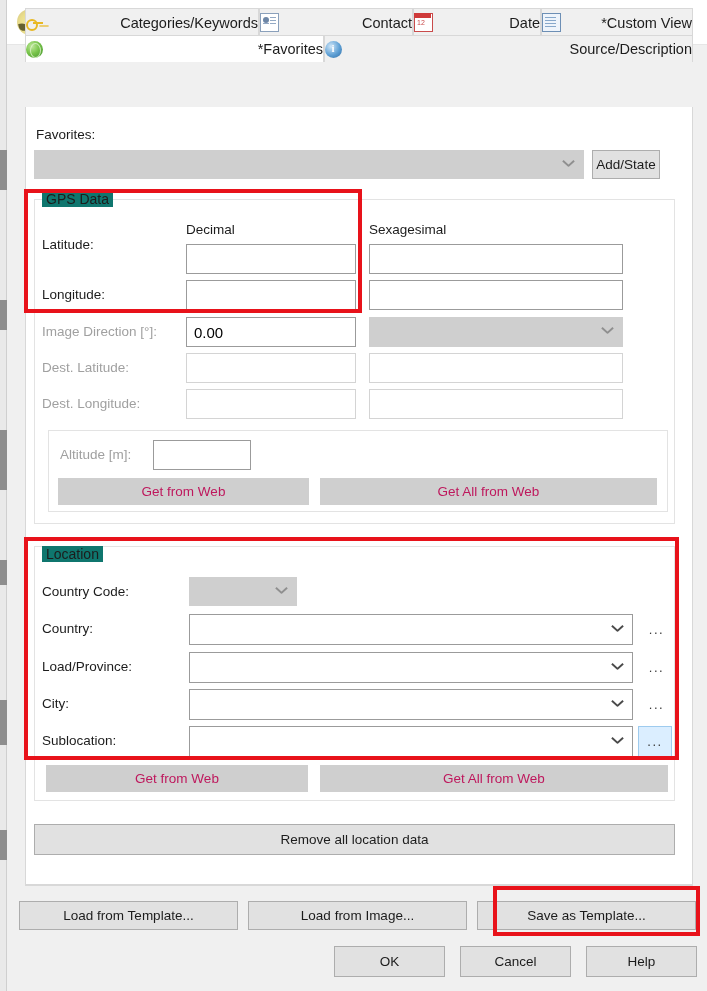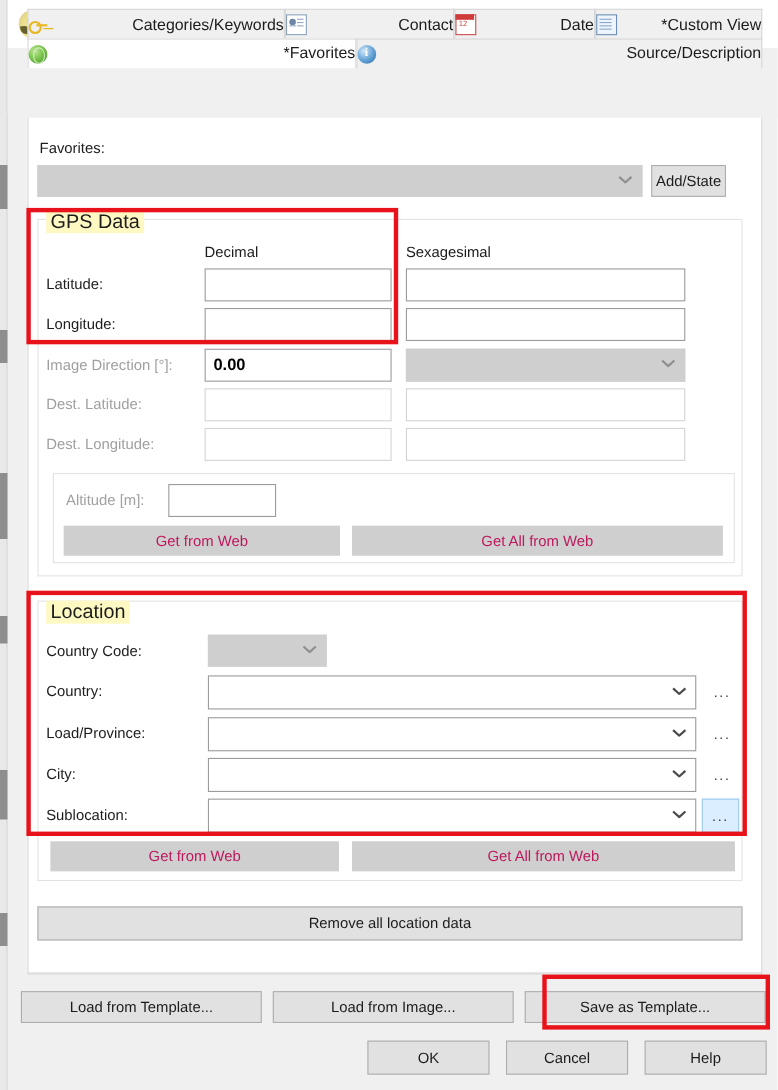--- a/index.html
+++ b/index.html
@@ -76,26 +76,26 @@
   .ic-globe{border-radius:50%;background:radial-gradient(circle at 35% 32%,#bfe89a 0%,#78c44a 45%,#3f8f2a 100%);}
   .ic-globe:before{content:"";position:absolute;left:4px;top:2px;width:9px;height:13px;border:1px solid #dff3cd;border-radius:50%;opacity:.8;}
   .ic-info{border-radius:50%;background:radial-gradient(circle at 35% 32%,#cfe6f8 0%,#5d9fd4 55%,#2f6ba3 100%);}
   .ic-info:after{content:"i";position:absolute;left:6.5px;top:1px;font-size:11px;color:#fff;font-family:"Liberation Serif",serif;font-weight:bold;}
 
   
   #page{left:25px;top:107px;width:668px;height:778px;background:#ffffff;border:1px solid #d8d8d8;border-top:none;}
 
   .lbl{font-size:13.5px;color:#1c1c1c;}
   .lbl.dim{color:#a0a0a0;}
-  .grp-title{font-size:18px;color:#1c1c1c;background:#fef9c3;padding:0 4px;}
+  .grp-title{font-size:14px;color:#1c1c1c;background:#0f766e;padding:0 4px;}
   .grpbox{border:1px solid #e3e3e3;}
 
   .txtfield{background:#fff;border:1px solid #9b9b9b;}
   .txtfield.dis{border:1px solid #d4d4d4;}
-  .txtval{position:absolute;left:7px;top:50%;transform:translateY(-50%);font-size:15px;font-weight:bold;color:#000;}
+  .txtval{position:absolute;left:7px;top:50%;transform:translateY(-50%);font-size:15px;font-weight:normal;color:#000;}
 
   .combo{background:#fff;border:1px solid #9b9b9b;}
   .combo.dis{background:#cfcfcf;border:1px solid #cfcfcf;}
   .chev{position:absolute;right:9px;top:50%;transform:translateY(-50%);width:11px;height:11px;}
   .chev:before,.chev:after{content:"";position:absolute;top:3px;width:8px;height:1.6px;background:#4a4a4a;}
   .chev:before{left:-1px;transform:rotate(42deg);}
   .chev:after{left:4px;transform:rotate(-42deg);}
   .combo.dis .chev:before,.combo.dis .chev:after{background:#8f8f8f;}
 
   .btn{background:#e1e1e1;border:1px solid #adadad;display:flex;align-items:center;justify-content:center;
@@ -178,21 +178,21 @@
   <span class="chev"></span>
 </div>
 <div class="abs btn" style="left:592px;top:150px;width:68px;height:29px;">Add/State</div>
 
 <div class="abs grpbox" style="left:34px;top:199px;width:641px;height:325px;"></div>
 <div class="abs grp-title" style="left:42px;top:191px;">GPS Data</div>
 
 <div class="abs lbl" style="left:186px;top:222px;">Decimal</div>
 <div class="abs lbl" style="left:369px;top:222px;">Sexagesimal</div>
 
-<div class="abs lbl" style="left:42px;top:251px;">Latitude:</div>
+<div class="abs lbl" style="left:42px;top:237px;">Latitude:</div>
 <div class="abs txtfield" style="left:186px;top:244px;width:170px;height:30px;">
   <span class="txtval"></span>
 </div>
 <div class="abs txtfield" style="left:369px;top:244px;width:254px;height:30px;">
   <span class="txtval"></span>
 </div>
 
 <div class="abs lbl" style="left:42px;top:287px;">Longitude:</div>
 <div class="abs txtfield" style="left:186px;top:280px;width:170px;height:30px;">
   <span class="txtval"></span>

